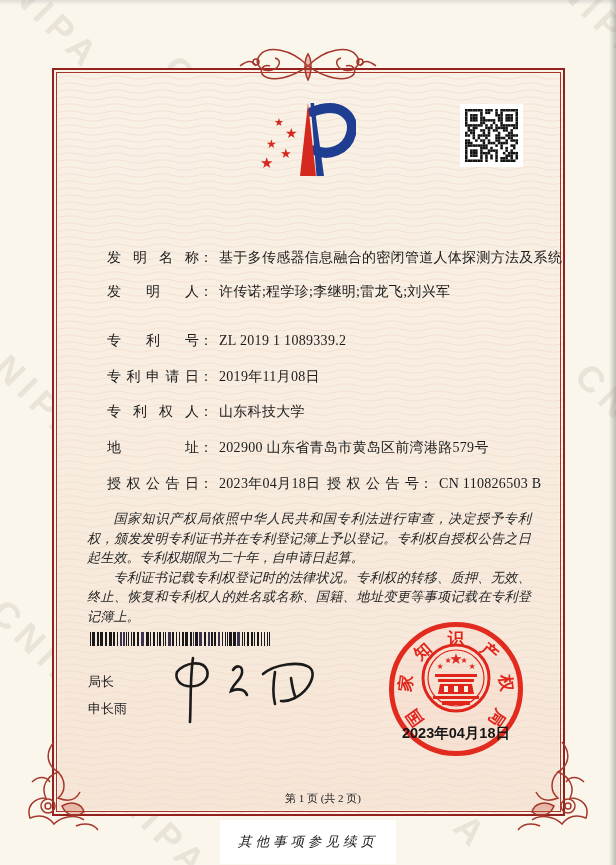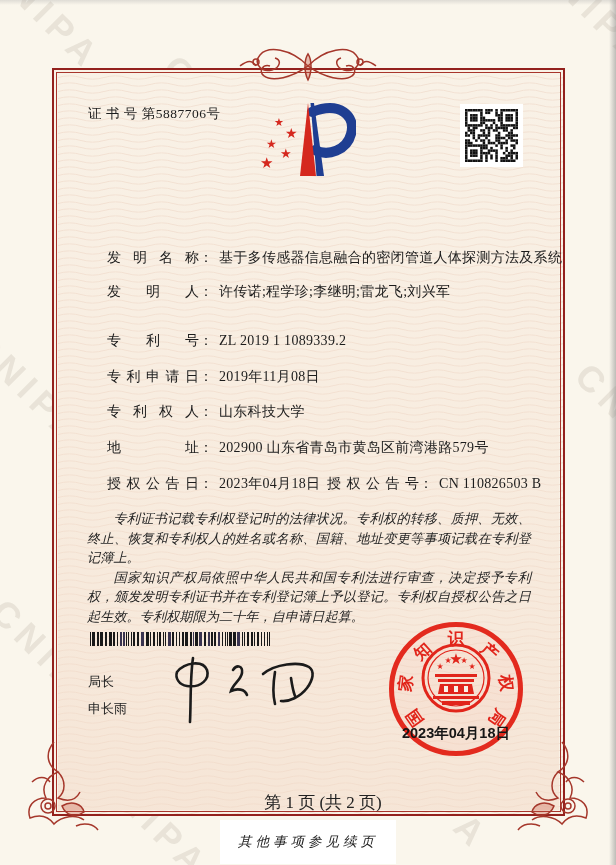--- a/index.html
+++ b/index.html
@@ -69,21 +69,21 @@
   .seal-ring { position:absolute; inset:0; border:5px solid #e32a1e; border-radius:50%;
     background:rgba(255,60,40,.03); }
   .seal-char { position:absolute; left:50%; top:50%; width:20px; height:20px; margin:-10px 0 0 -10px;
     color:#e1251b; font-size:16.5px; font-weight:700; text-align:center; line-height:20px; }
   .seal-emblem { position:absolute; left:50%; top:14px; transform:translateX(-50%); }
   .seal-date { position:absolute; left:0; right:0; top:102px; text-align:center;
     font-size:14.5px; font-weight:700; color:#161616; letter-spacing:0; z-index:13;
     font-family:"Liberation Sans","DejaVu Sans",sans-serif; }
 
   .page-info { position:absolute; left:52px; top:791px; width:542px; text-align:center;
-    font-size:17px; color:#222; }
+    font-size:11px; color:#222; }
   .cont-note-wrap { position:absolute; left:0; top:820px; width:616px; text-align:center; z-index:15; }
   .cont-note { display:inline-block; background:#ffffff; padding:13px 18px;
     font-style:italic; font-size:13.5px; letter-spacing:4px; color:#222; }
 </style>
 </head>
 <body>
 
 <div class="page">
 
   <div class="wm" style="left:-28px;  top:-8px;">CNIPA</div>
@@ -142,21 +142,20 @@
       <circle cx="30" cy="66" r="7"></circle>
       <circle cx="30" cy="66" r="3"></circle>
       <path d="M44 66 C54 60 64 64 66 72 C58 78 48 76 44 66 Z" fill="rgba(196,78,58,.30)"></path>
       <path d="M14 42 C20 36 28 36 32 42"></path>
       <path d="M58 86 C66 82 76 84 80 90"></path>
     </g>
   </svg>
 
   <div class="content">
 
-    <div class="cert-no">证 书 号 第5887706号</div>
 
     <svg class="logo" width="104" height="82" viewBox="0 0 104 82">
       <path d="M60 12 C88 1 104 16 99 34 C95 50 76 57 63 50" fill="none" stroke="#1f3e92" stroke-width="10" stroke-linecap="round"></path>
       <polygon points="56,3 48,76 64,76" fill="#d5281e"></polygon>
       <polygon points="58.5,3 62,3 72,76 64.5,76" fill="#1f3e92"></polygon>
       <g fill="#d5281e" font-size="15" font-family="'DejaVu Sans',sans-serif">
         <text x="22" y="26" font-size="11">★</text>
         <text x="33" y="38" font-size="14">★</text>
         <text x="14" y="48" font-size="12">★</text>
         <text x="28" y="58" font-size="13">★</text>
@@ -442,22 +441,22 @@
       </div>
       <div class="frow" style="top:475px">
         <span class="flabel">授权公告日</span><span class="fcolon">：</span><span class="fvalue">2023年04月18日</span>
         <span class="frow2-second">
           <span class="flabel">授权公告号</span><span class="fcolon">：</span><span class="fvalue">CN 110826503 B</span>
         </span>
       </div>
     </div>
 
     <div class="legal">
+      <p>国家知识产权局依照中华人民共和国专利法进行审查，决定授予专利权，颁发发明专利证书并在专利登记簿上予以登记。专利权自授权公告之日起生效。专利权期限为二十年，自申请日起算。</p>
       <p>专利证书记载专利权登记时的法律状况。专利权的转移、质押、无效、终止、恢复和专利权人的姓名或名称、国籍、地址变更等事项记载在专利登记簿上。</p>
-      <p>国家知识产权局依照中华人民共和国专利法进行审查，决定授予专利权，颁发发明专利证书并在专利登记簿上予以登记。专利权自授权公告之日起生效。专利权期限为二十年，自申请日起算。</p>
     </div>
 
     <svg id="barcode" class="barcode" width="182" height="14">
         <rect x="0" y="0" width="1" height="14" fill="#191919"></rect>
         <rect x="2" y="0" width="3" height="14" fill="#191919"></rect>
         <rect x="7" y="0" width="2" height="14" fill="#191919"></rect>
         <rect x="10" y="0" width="3" height="14" fill="#191919"></rect>
         <rect x="15" y="0" width="2" height="14" fill="#191919"></rect>
         <rect x="19" y="0" width="3" height="14" fill="#191919"></rect>
         <rect x="23" y="0" width="2" height="14" fill="#191919"></rect>

